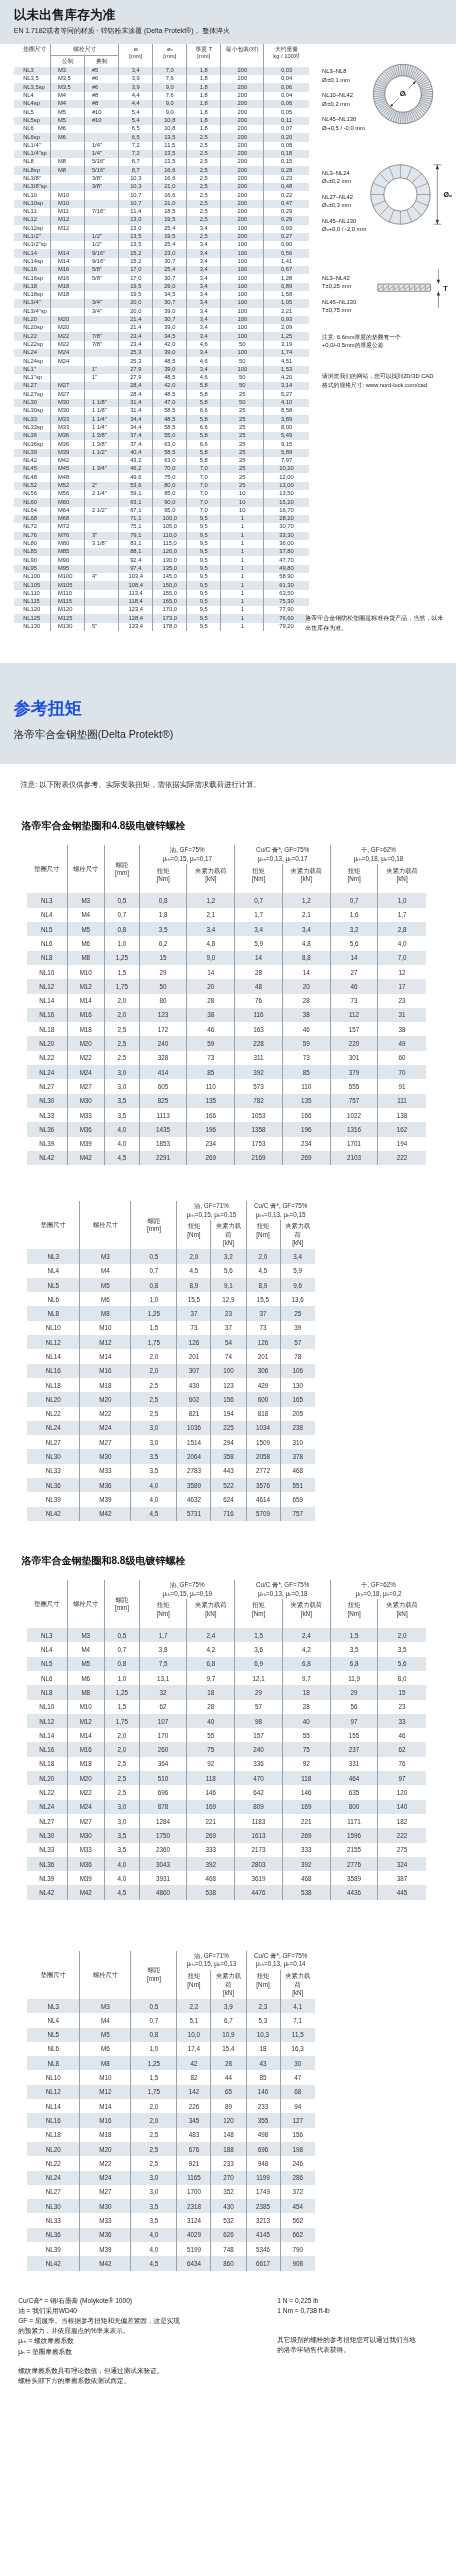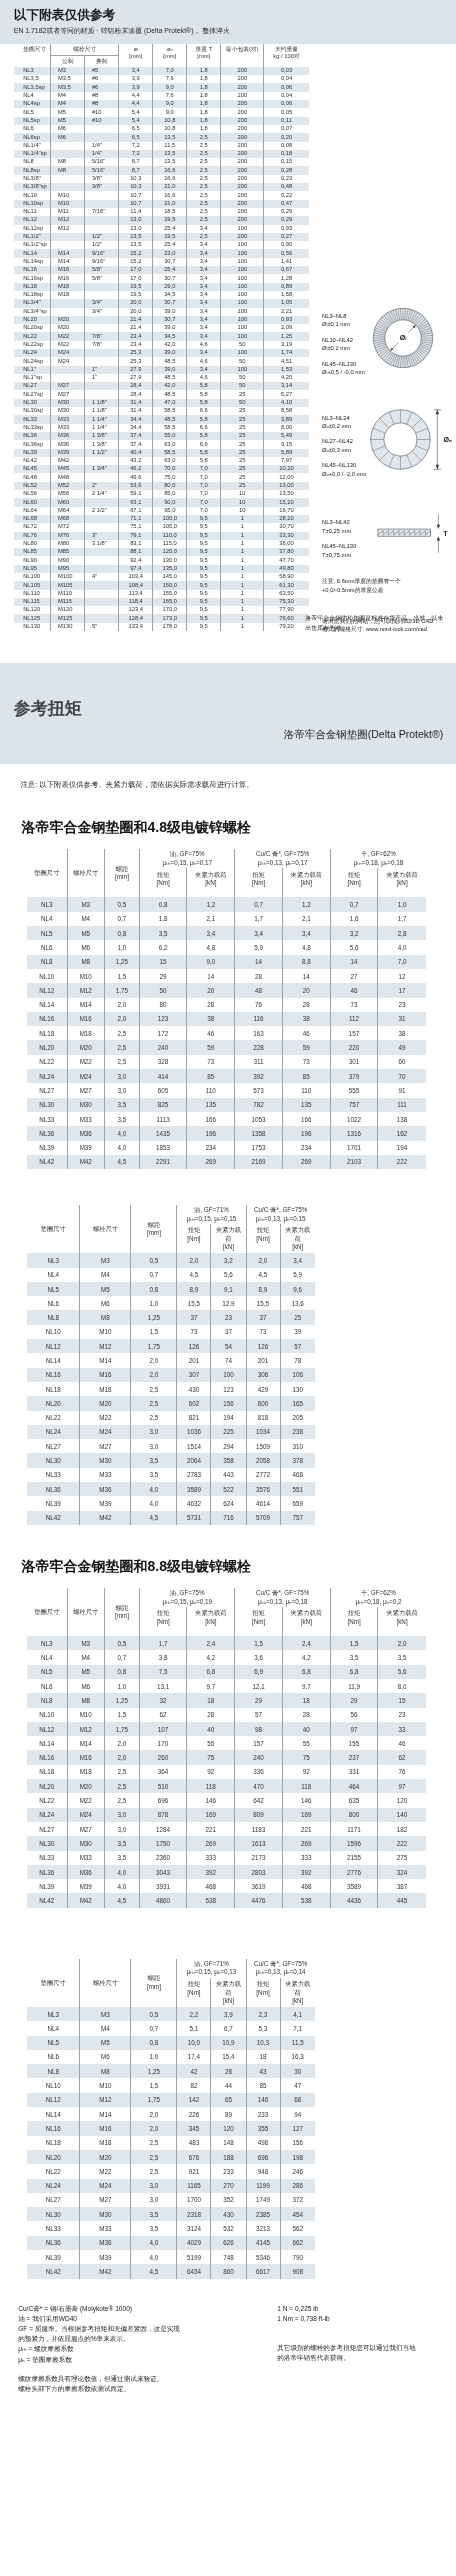--- a/index.html
+++ b/index.html
@@ -28,39 +28,39 @@
   .spec-table thead th.first { text-align:left; padding-left:9.4px; }
   .spec-table thead .bolt-group { border-bottom:0.6px solid #9aa2a8; }
   .spec-table thead th.brd { border-right:0.6px solid #9aa2a8; }
   .spec-table thead th.bld { border-left:0.6px solid #9aa2a8; }
   .spec-table tbody td { height:8.3px; padding:0 1.7px; text-align:center; border-left:0.6px solid #9aa2a8; line-height:1; }
   .spec-table tbody td:first-child { border-left:none; text-align:left; padding-left:9.4px; }
   .spec-table tbody td:nth-child(2),
   .spec-table tbody td:nth-child(3) { text-align:left; padding-left:6.6px; }
   .spec-table tbody tr:nth-child(odd) { background:#dfe6ec; }
 
-  .spec-sidebar { width:134px; margin-left:13.2px; position:relative; font-size:5.8px; color:#222; display:flex; flex-direction:column; min-height:590px;justify-content:flex-end; }
+  .spec-sidebar { width:134px; margin-left:13.2px; position:relative; font-size:5.8px; color:#222; display:flex; flex-direction:column; min-height:590px; }
   .sb-row { display:flex; align-items:flex-start; }
   .sb-notes { flex:1; padding-top:6.6px; }
   .sb-note { margin-bottom:7.2px; line-height:1.45; }
   .sb-fig { width:73px; flex:none; }
   .sb-free { line-height:1.5; }
   svg .tick { stroke:#555; stroke-width:0.8; }
   svg text { font-family:"Liberation Sans","DejaVu Sans",sans-serif; }
   .stock-note { position:absolute; right:0; bottom:1.1px; width:138px; font-size:6px; line-height:1.55; color:#222; }
 
   
   .band2 { background:#dde4e9; margin-top:29px; padding: 34px 13.8px 22px; }
-  .band2 .tq-heading { font-size:17px; font-weight:bold; color:#404040; }
-  .band2 .tq-subheading { font-size:10.5px; margin-top:7.7px; color:#1f1f1f;text-align:right; }
+  .band2 .tq-heading { font-size:17px; font-weight:bold; color:#1d4ed8; }
+  .band2 .tq-subheading { font-size:10.5px; margin-top:7.7px; color:#1f1f1f; }
 
   .tq-note { margin: 16.5px 0 0 6.6px; font-size:7.4px; color:#1f1f1f; }
 
   .tq-section { margin-top: 29px; }
-  .tq-title { font-size:14px; font-weight:bold; margin: 0 0 12px 7.7px; color:#141414; }
+  .tq-title { font-size:10px; font-weight:bold; margin: 0 0 12px 7.7px; color:#141414; }
   .tq-table { margin-left: 13.2px; font-size:6.3px; color:#333; table-layout:fixed; }
   .tq-table.wide { width: 399px; }
   .tq-table.narrow { width: 288px; }
   .tq-table thead th { font-weight:normal; line-height:1.35; padding:1.1px 1.7px; color:#333; }
   .tq-table thead th.base { vertical-align:middle; text-align:center; }
   .tq-table thead th.grp { vertical-align:top; text-align:center; height:18.7px; }
   .tq-table thead th.sub { vertical-align:top; text-align:center; height:29px; padding-top:2.2px; }
   .tq-table thead th.bl, .tq-table tbody td + td { border-left:0.6px solid #9aa2a8; }
   .tq-table tbody td { height:14.3px; text-align:center; padding:0 1.7px; }
   .tq-table tbody tr:nth-child(odd) { background:#dfe6ec; }
@@ -68,21 +68,21 @@
   
   .footnotes { display:flex; margin: 25px 0 0 4.4px; padding-bottom: 25px; font-size:6.6px; line-height:1.55; color:#222; }
   .fn-left { width: 259px; }
   .fn-right { flex:1; }
   .fn-block { margin-bottom: 8.8px; }
 </style>
 </head>
 <body>
 
 <header class="band1">
-  <div class="doc-title">以下附表仅供参考</div>
+  <div class="doc-title">以未出售库存为准</div>
   <div class="doc-subtitle">EN 1.7182或者等同的材质 · 锌铝粉末涂覆 (Delta Protekt®)， 整体淬火</div>
 </header>
 
 <div class="content">
 
 
   <div class="spec-wrap">
 
     <table class="spec-table">
       <colgroup>
@@ -967,21 +967,21 @@
   </div>
 </div>
 
 <section class="band2">
   <div class="tq-heading">参考扭矩</div>
   <div class="tq-subheading">洛帝牢合金钢垫圈(Delta Protekt®)</div>
 </section>
 
 <div class="content">
 
-  <p class="tq-note">注意: 以下附表仅供参考。夹紧力载荷，需依据实际需求载荷进行计算。</p>
+  <p class="tq-note">注意: 以下附表仅供参考。实际安装扭矩，需依据实际需求载荷进行计算。</p>
 
   <section class="tq-section">
     <h3 class="tq-title">洛帝牢合金钢垫圈和4.8级电镀锌螺栓</h3>
     <table class="tq-table wide">
       <colgroup>
         <col style="width:40px">
           <col style="width:37px">
           <col style="width:35px">
         <col style="width:47px">
           <col style="width:48px">

